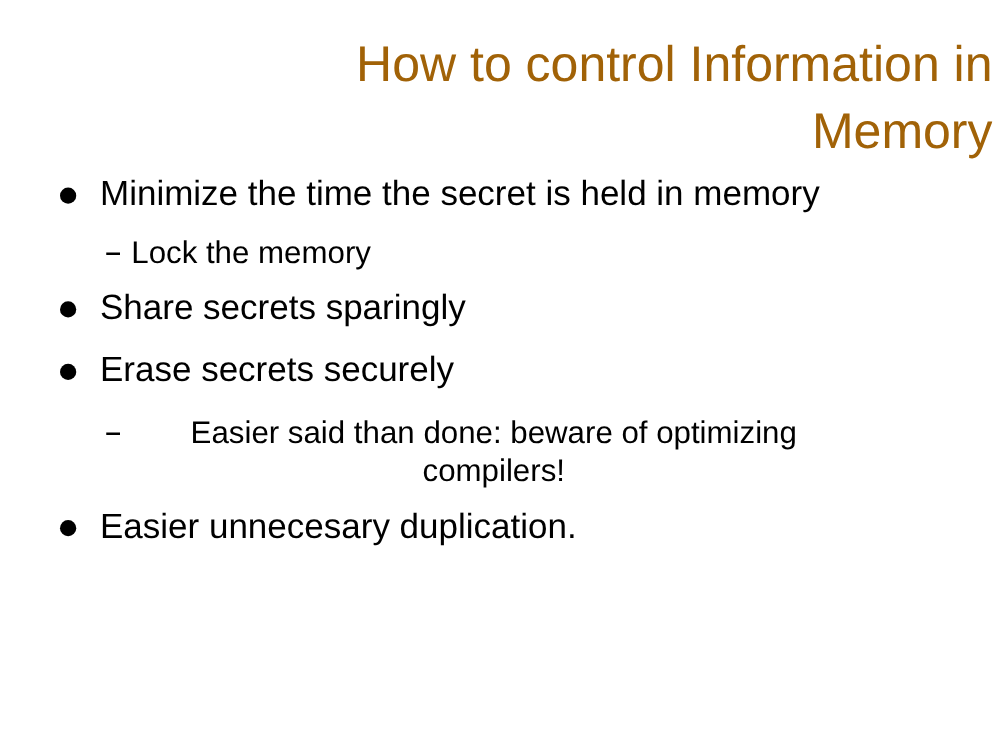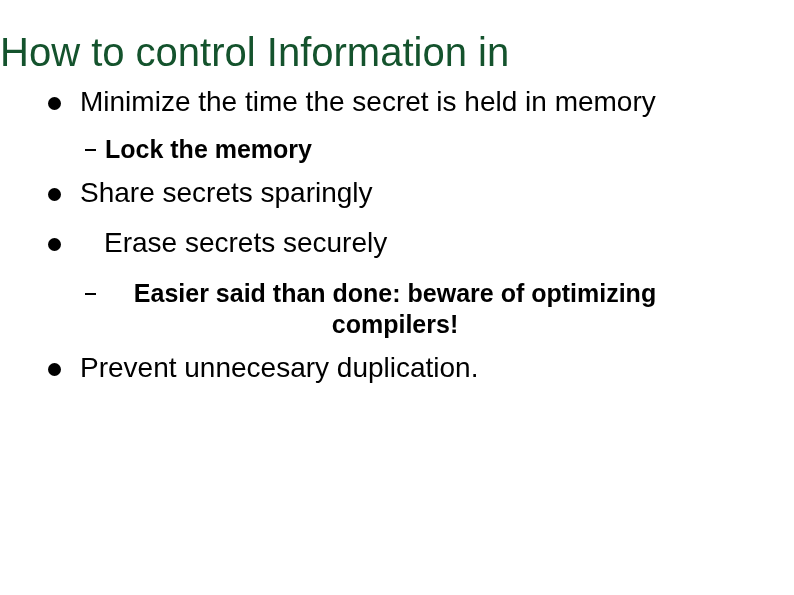--- a/index.html
+++ b/index.html
@@ -15,25 +15,25 @@
     color: #000000;
   }
   .slide {
     position: relative;
     width: 794px;
     height: 595px;
     background: #ffffff;
   }
   .title {
     margin-top: 26px;
-    text-align: left;
+    text-align: right;
     font-size: 40px;
     line-height: 53px;
     font-weight: 400;
-    color: #14532d;
+    color: #a16207;
   }
   .content {
     margin-top: 5px;
     padding-left: 48px;
     padding-right: 13px;
   }
   .item {
     display: flex;
     align-items: flex-start;
   }
@@ -50,47 +50,47 @@
     height: 13px;
     border-radius: 50%;
     background: #000000;
     margin-top: 13px;
     margin-right: 19px;
   }
   .l2 {
     font-size: 25px;
     line-height: 31px;
     margin-left: 37px;
-    font-weight: bold;
   }
   .l2 .dash {
     flex: 0 0 auto;
     width: 11px;
     height: 2px;
     background: #000000;
     margin-top: 15px;
     margin-right: 9px;
   }
   .l2 .text {
     max-width: 580px;
   }
   .item-1 { margin-top: 0; }
   .item-2 { margin-top: 14px; }
   .item-3 { margin-top: 10px; }
-  .item-4 { margin-top: 14px; gap: 24px; }
+  .item-4 { margin-top: 14px; }
   .item-5 { margin-top: 17px; text-align: center; }
   .item-6 { margin-top: 10px; }
 </style>
 </head>
 <body>
 
 <div class="slide">
 
   <div class="title">
     <div class="title-line">How to control Information in</div>
+    <div class="title-line">Memory</div>
   </div>
 
   <div class="content">
 
     <div class="item l1 item-1">
       <span class="dot"></span>
       <span class="text">Minimize the time the secret is held in memory</span>
     </div>
 
     <div class="item l2 item-2">
@@ -108,17 +108,17 @@
       <span class="text">Erase secrets securely</span>
     </div>
 
     <div class="item l2 item-5">
       <span class="dash"></span>
       <span class="text">Easier said than done: beware of optimizing compilers!</span>
     </div>
 
     <div class="item l1 item-6">
       <span class="dot"></span>
-      <span class="text">Prevent unnecesary duplication.</span>
+      <span class="text">Easier unnecesary duplication.</span>
     </div>
 
   </div>
 </div>
 
 </body></html>

